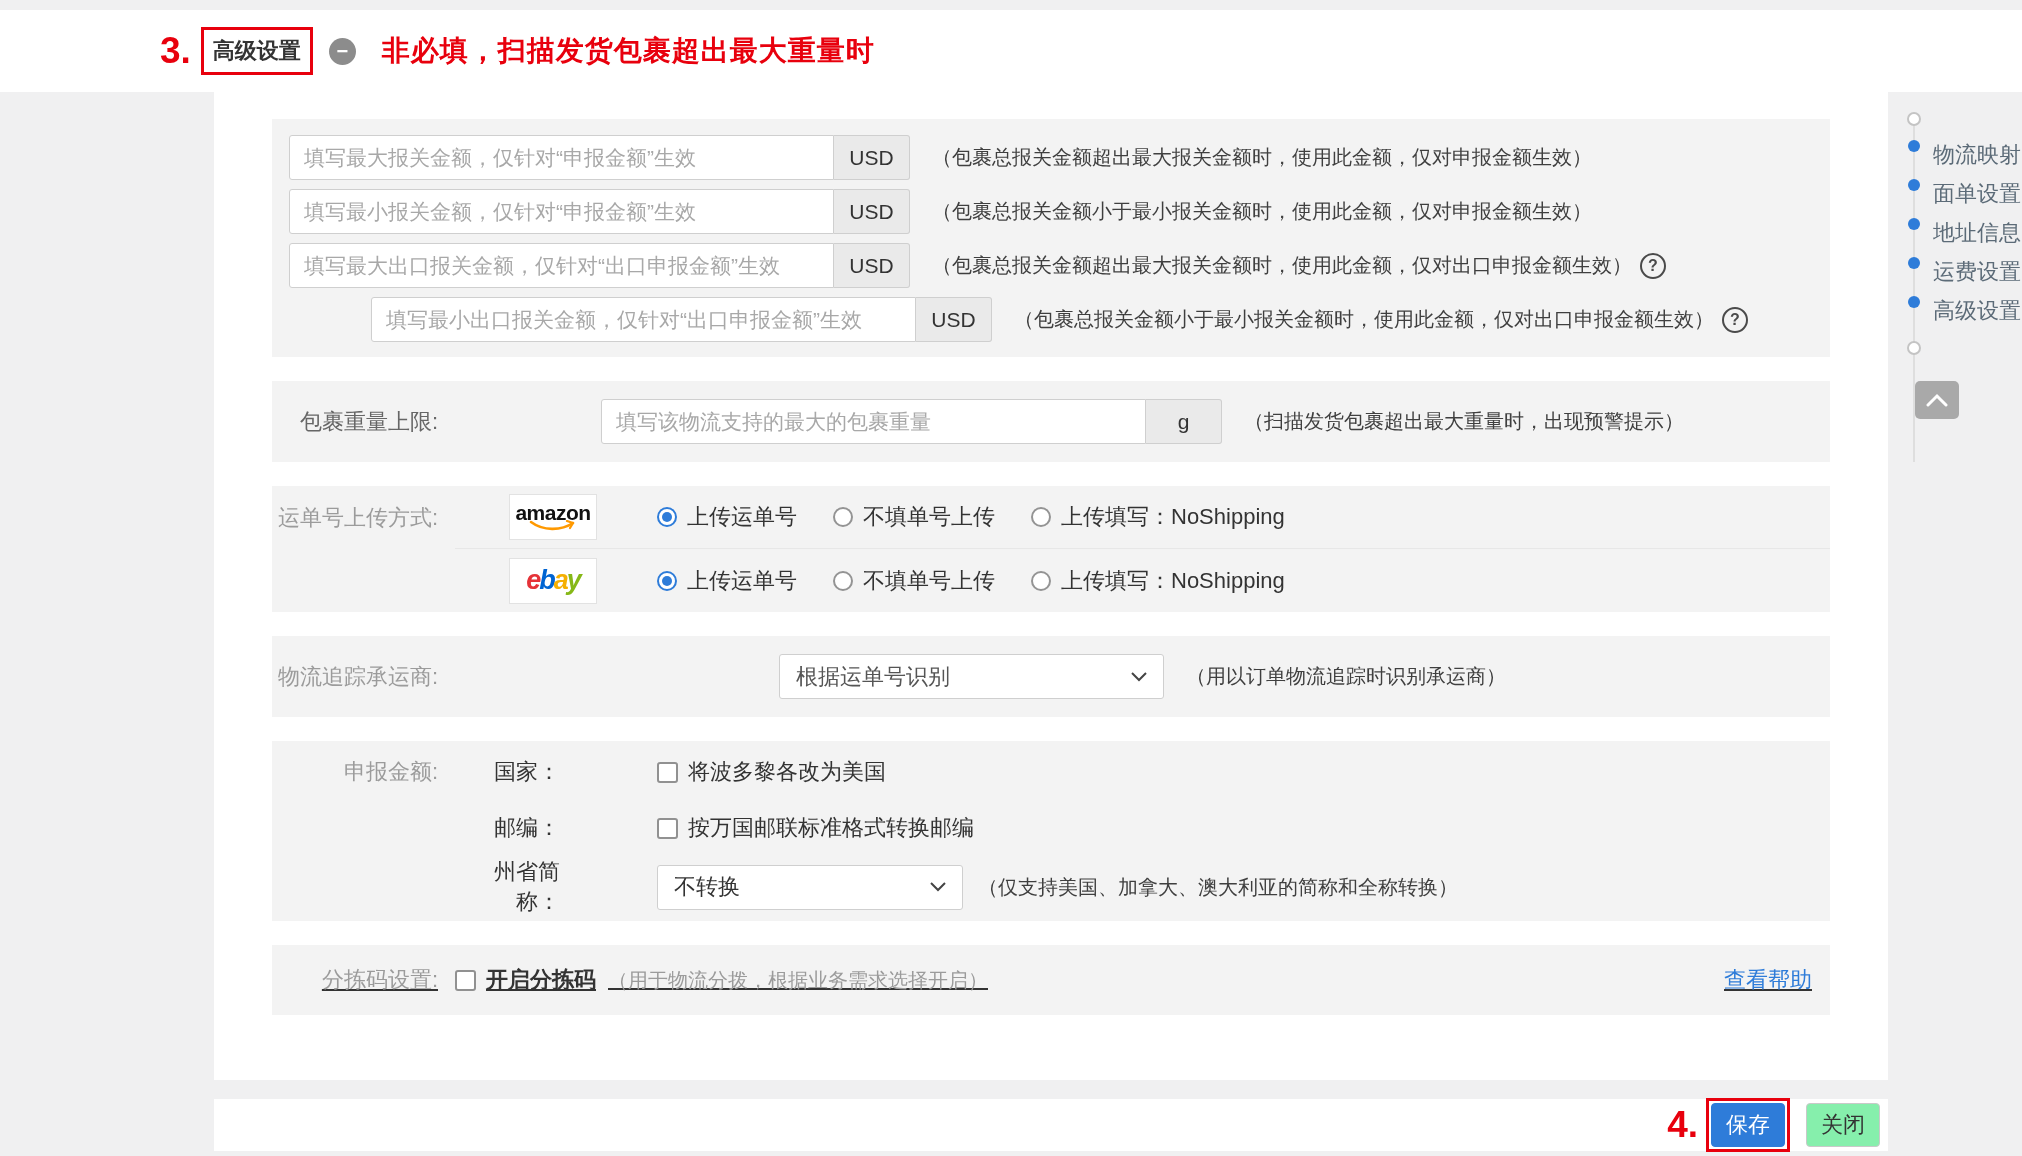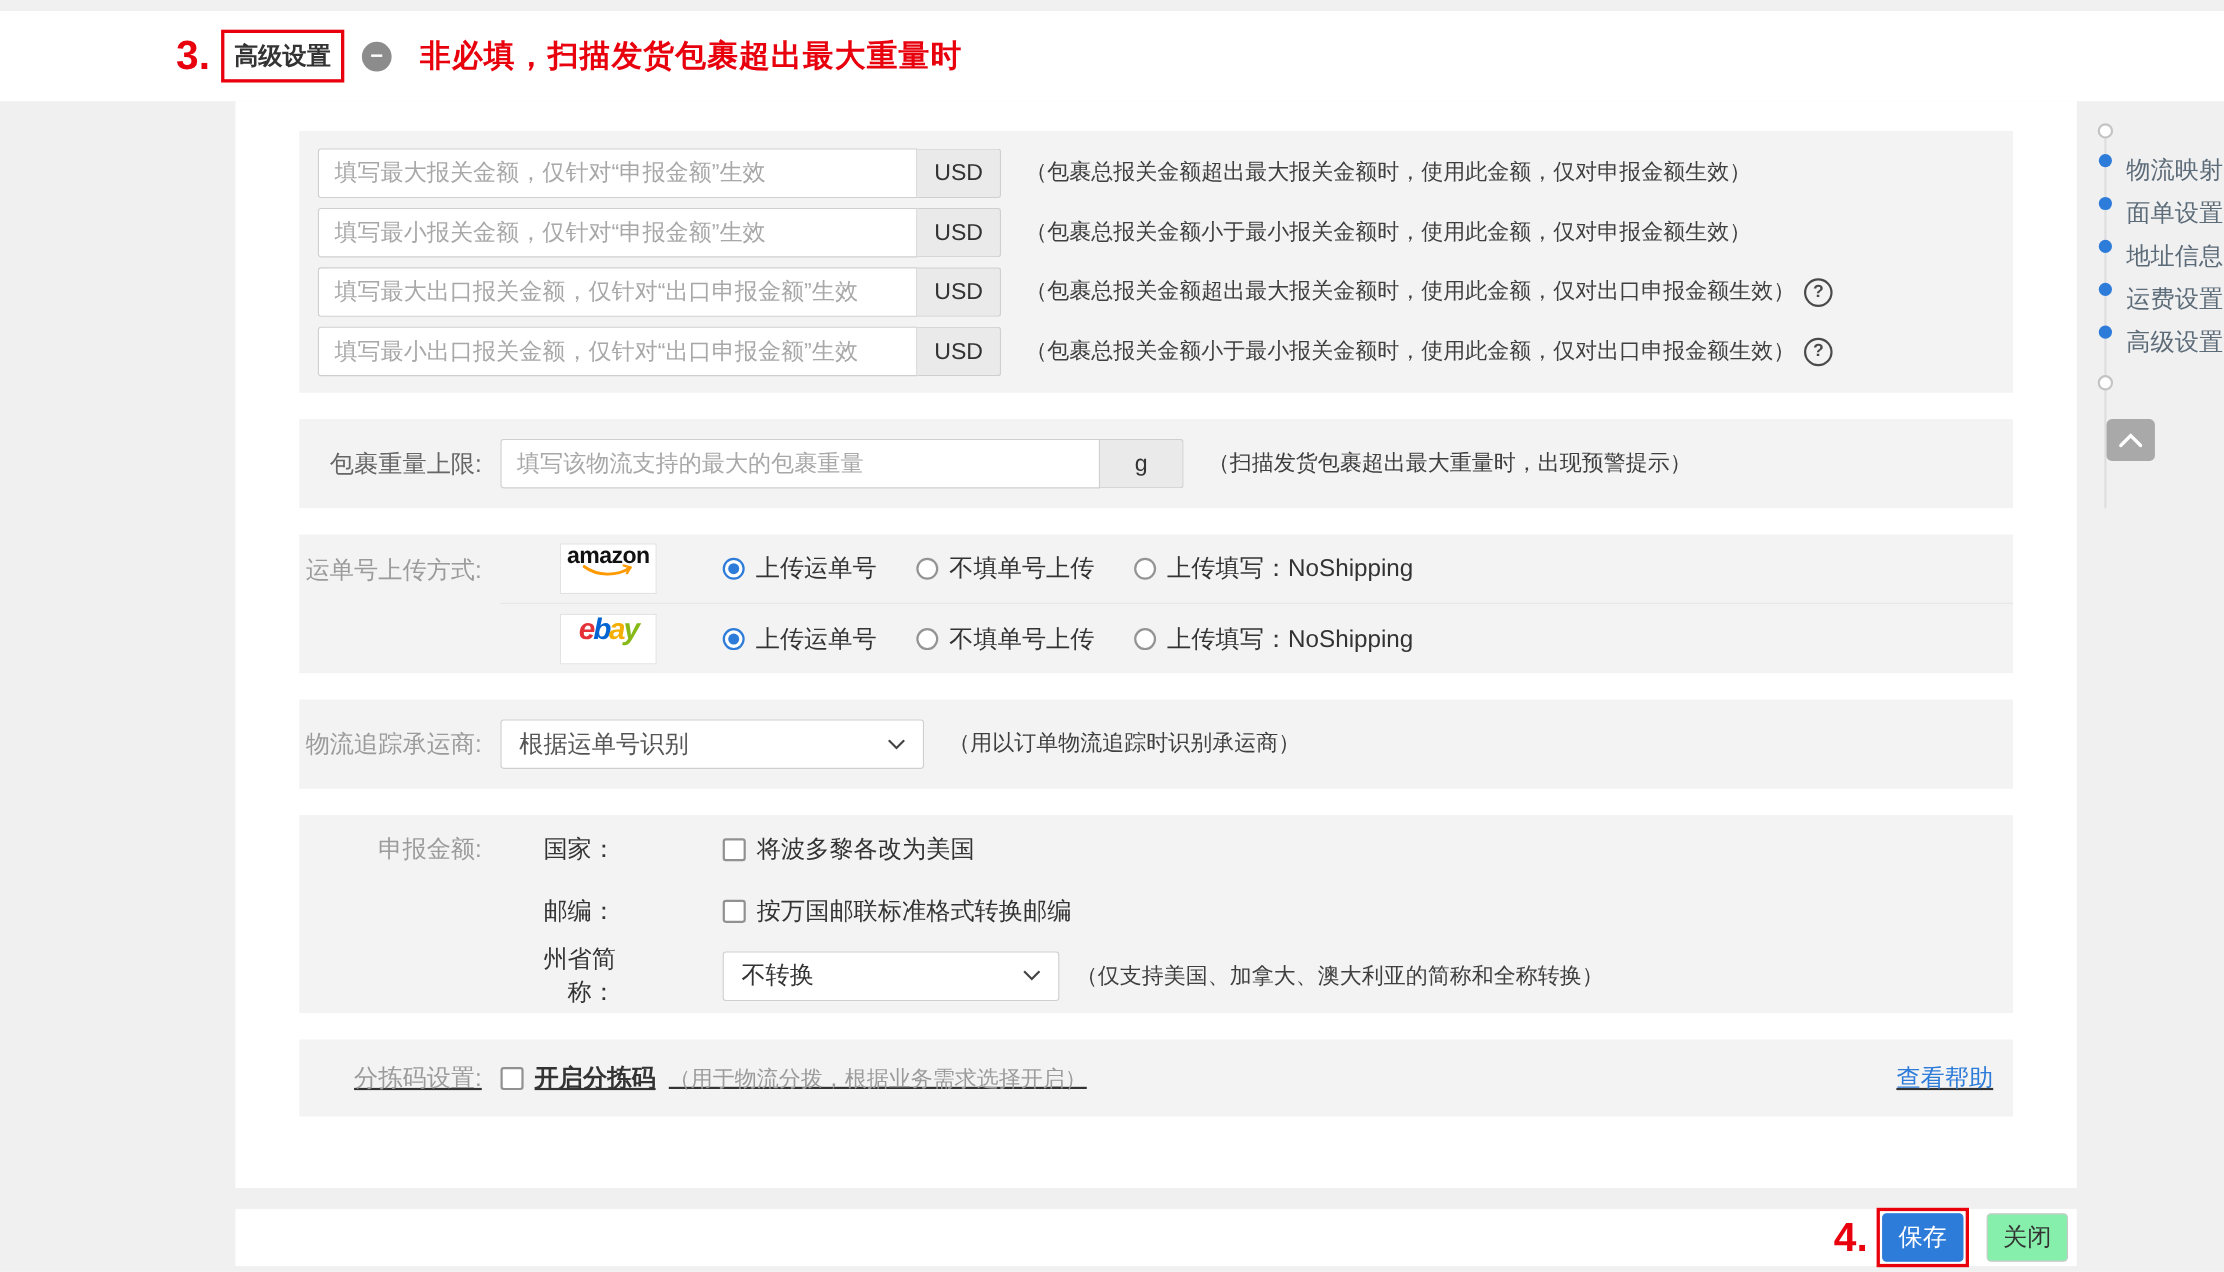--- a/index.html
+++ b/index.html
@@ -41,21 +41,21 @@
   }
   .panel-label {
     width:166px; flex-shrink:0; text-align:right; font-size:22px; color:#666;
   }
   .panel-label.light { color:#9b9b9b; }
   .panel-body { margin-left:17px; flex:1; min-width:0; }
   
   .panel.customs { padding:16px 0 15px 0; }
   .panel.customs .panel-label { line-height:45px; }
   .ig-row { display:flex; margin-bottom:9px; }
-  .ig-row:last-child { margin-bottom:0; }
+  .ig-row:last-child { margin-bottom:0;justify-content:center; }
   .igroup { display:flex; }
   input.text {
     width:545px; height:45px; border:1px solid #cfcfcf; border-radius:3px 0 0 3px;
     background:#fff; font-size:21px; padding:0 14px; color:#333; outline:none;
     font-family:"Liberation Sans","DejaVu Sans",sans-serif;
   }
   input.text::placeholder { color:#a8a8a8; opacity:1; }
   .addon {
     width:76px; height:45px; border:1px solid #cfcfcf; border-left:none;
     border-radius:0 3px 3px 0; background:#eaeaea; color:#333; font-size:21px;
@@ -73,21 +73,21 @@
   
   .panel.weight { padding:18px 0; }
   .panel.weight .panel-label { line-height:45px; }
   
   .panel.upload { padding:0; }
   .panel.upload .panel-label { line-height:63px; }
   .upload-row { display:flex; align-items:center; height:63px; }
   .upload-row.first { border-bottom:1px solid #e7e7e7; }
   .logo-box {
     margin-left:54px; width:88px; height:46px; background:#fff;
-    border:1px solid #e2e2e2; display:flex; justify-content:center;
+    border:1px solid #e2e2e2; display:flex; align-items:center; justify-content:center;
     flex-shrink:0;
   }
   .amazon-logo { display:flex; flex-direction:column; align-items:center; line-height:1; }
   .amazon-word { font-size:21px; font-weight:bold; color:#111; letter-spacing:-0.5px; }
   .amazon-smile { margin-top:-3px; }
   .ebay-logo { font-size:27px; font-weight:bold; font-style:italic; letter-spacing:-2px; line-height:1; }
   .ebay-e { color:#e53238; } .ebay-b { color:#0064d2; }
   .ebay-a { color:#f5af02; } .ebay-y { color:#86b817; }
   .radio-opt { display:flex; align-items:center; margin-left:36px; cursor:pointer; }
   .radio-opt.first { margin-left:60px; }

